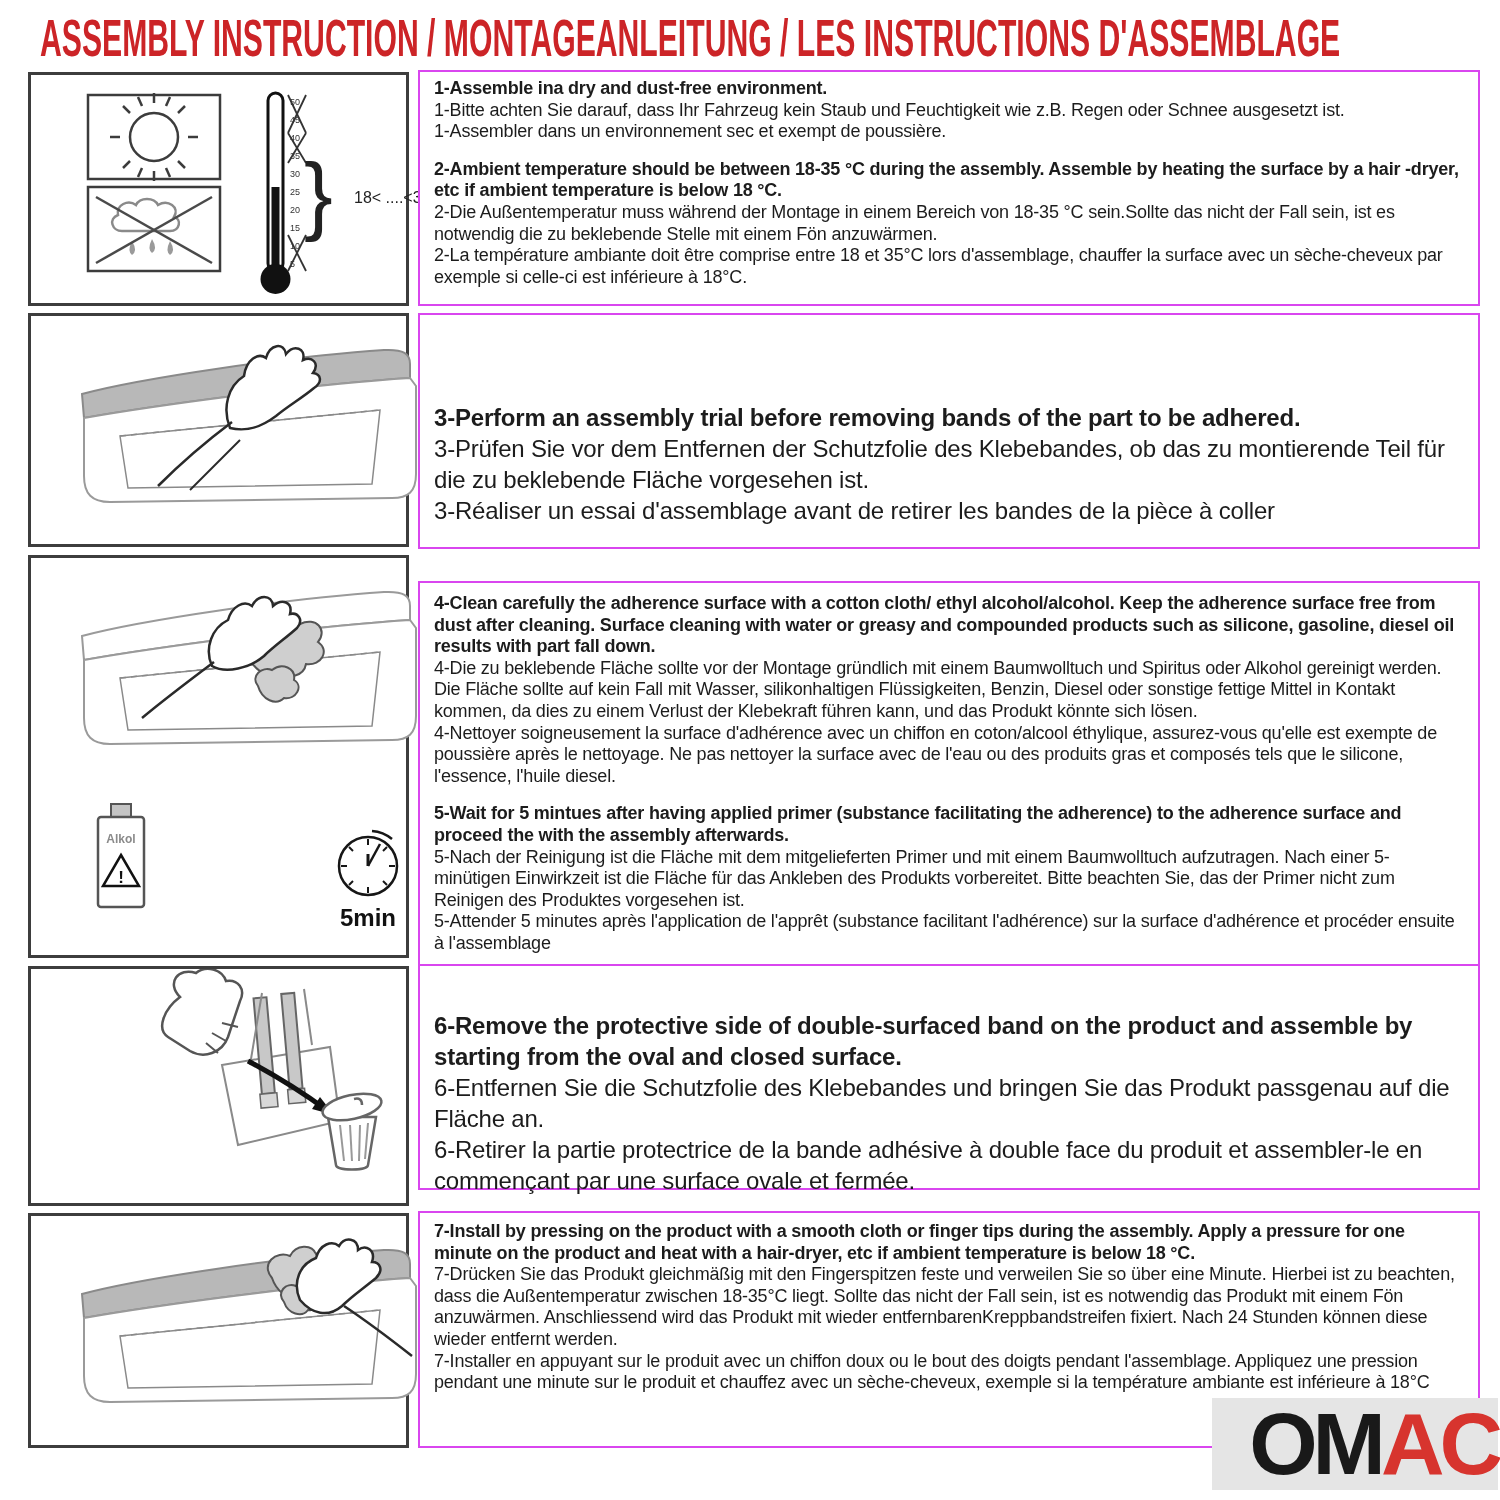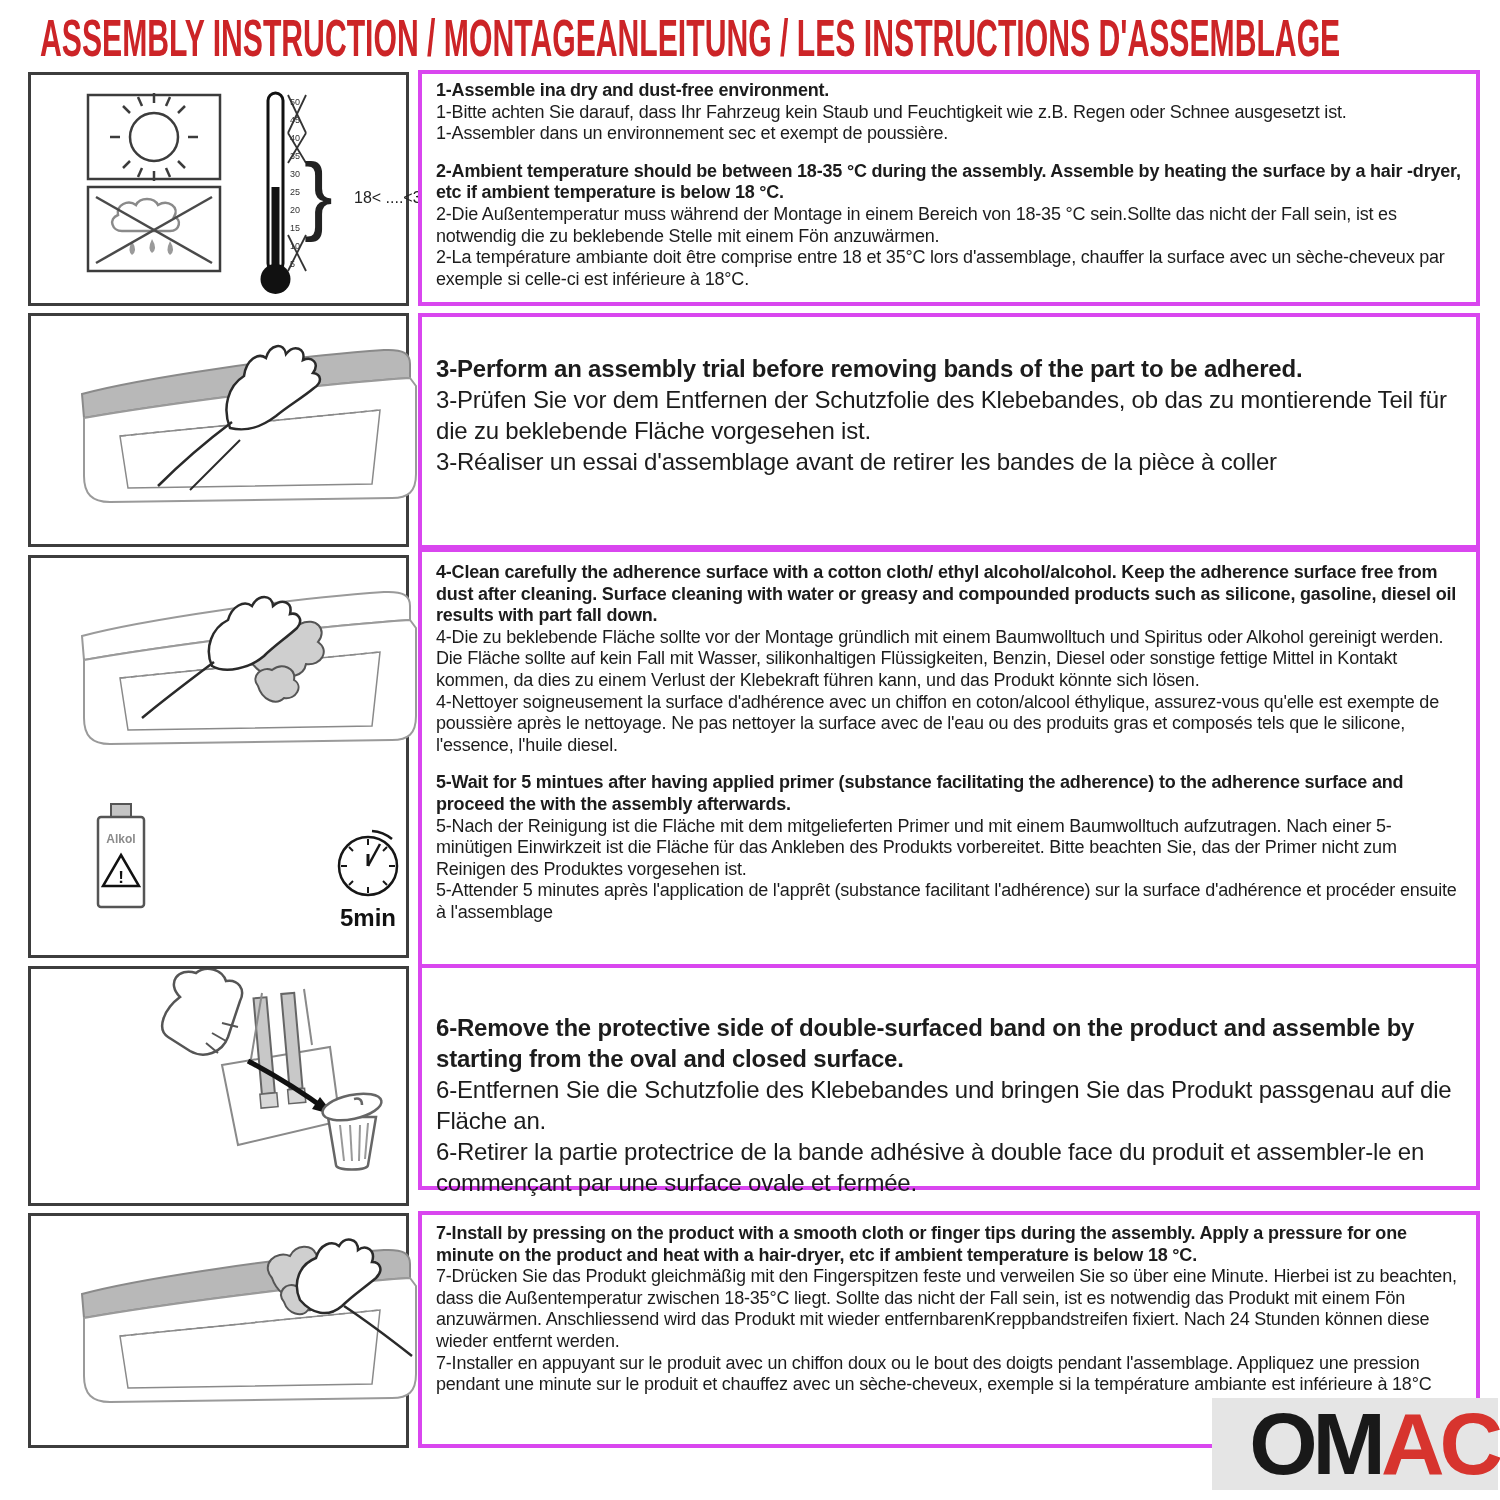--- a/index.html
+++ b/index.html
@@ -3,24 +3,24 @@
 <meta charset="utf-8">
 <style>
   html,body{margin:0;padding:0;background:#fff;}
   .page{position:relative;width:1500px;height:1500px;background:#fff;overflow:hidden;
         font-family:"Liberation Sans", sans-serif;color:#1c1c1c;}
   .title{position:absolute;left:40px;top:8px;margin:0;white-space:nowrap;
          font-size:52px;font-weight:bold;color:#cc2427;letter-spacing:0;
          transform:scaleX(0.58);transform-origin:0 0;}
   .box{position:absolute;background:#fff;box-sizing:border-box;}
   .ill{left:28px;width:381px;border:3px solid #3d3d3d;padding-left:31px;}
-  .txt{left:418px;width:1062px;border:4px solid #d946ef;padding:6px 14px;}
+  .txt{left:418px;width:1062px;border:2px solid #d946ef;padding:6px 14px;}
   .r1i{top:72px;height:234px}   .r1t{top:70px;height:236px}
-  .r2i{top:313px;height:234px}  .r2t{top:313px;height:236px;padding-top:36px}
-  .r3i{top:555px;height:403px}  .r3t{top:548px;height:479px;padding-top:10px}
+  .r2i{top:313px;height:234px}  .r2t{top:313px;height:236px;padding-top:87px}
+  .r3i{top:555px;height:403px}  .r3t{top:581px;height:479px;padding-top:10px}
   .r4i{top:966px;height:240px}  .r4t{top:964px;height:226px;padding-top:44px}
   .r5i{top:1213px;height:235px} .r5t{top:1211px;height:237px;padding-top:8px}
   p{margin:0;}
   .t-s{font-size:18px;line-height:21.6px;letter-spacing:-0.2px;}
   .t-l{font-size:24px;line-height:31px;letter-spacing:-0.2px;}
   .b{font-weight:bold;}
   .spacer{height:16px;}
   svg{display:block;}
   .logo{position:absolute;left:1212px;top:1398px;width:286px;height:92px;background:#e5e5e5;
         display:flex;align-items:center;justify-content:flex-end;

